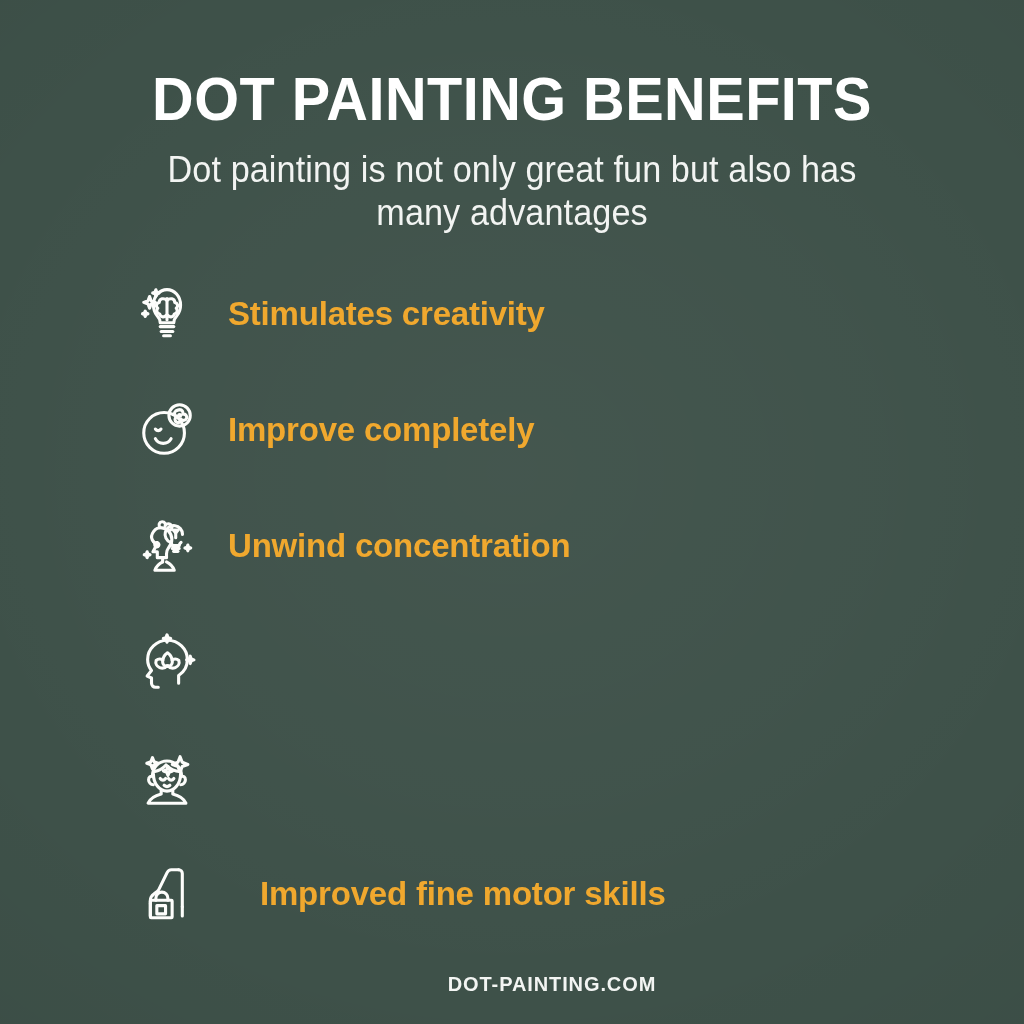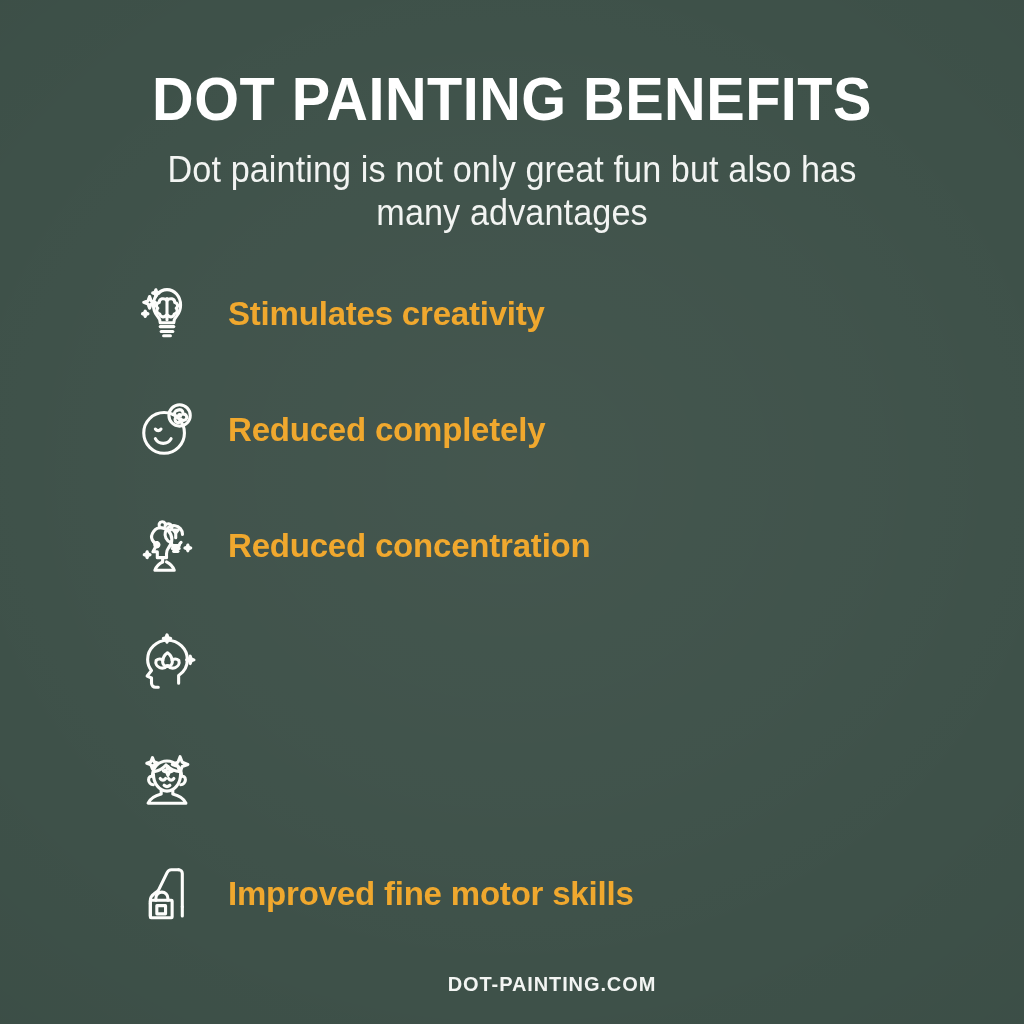--- a/index.html
+++ b/index.html
@@ -67,21 +67,21 @@
     top: 278px;
     left: 132px;
     width: 800px;
   }
   .benefit-row {
     display: flex;
     align-items: center;
     height: 72px;
     margin-bottom: 44px;
   }
-  .benefit-row:last-child { margin-bottom: 0; }
+  .benefit-row:last-child { margin-bottom: 0; gap: 32px; }
 
   .benefit-icon {
     width: 70px;
     height: 70px;
     flex: 0 0 70px;
     display: flex;
     align-items: center;
     justify-content: center;
   }
   .benefit-icon svg {
@@ -164,21 +164,21 @@
       <span class="benefit-icon">
         <svg viewBox="0 0 64 64">
           <circle cx="29" cy="35" r="21"></circle>
           <circle cx="45" cy="17" r="11"></circle>
           <path d="M45 11 c2.6 0 4.2 2.4 3.2 4.8 2.6-0.8 4.9 1.6 4 4.1 -0.9 2.4 -3.9 2.8 -5.6 1 0.2 2.6 -2.6 4.4 -4.8 3 -2.2-1.4 -2-4.6 0.3-5.8 -2.5-0.8 -3.2-4 -1.2-5.6 1-0.9 2.6-1.1 4.1-1.5 z"></path>
           <circle cx="45" cy="17" r="2.6" class="solid"></circle>
           <path d="M20 31 c1.6 2.2 4.2 2.2 5.8 0"></path>
           <path d="M20 41 c3.6 6.4 12.6 6.4 16.2 0"></path>
         </svg>
       </span>
-      <span class="benefit-label">Reduced completely</span>
+      <span class="benefit-label">Improve completely</span>
     </div>
 
     <div class="benefit-row">
       <span class="benefit-icon">
         <svg viewBox="0 0 64 64">
           <path d="M24 13 c8 0 13 5.5 13 12 0 4 -1.5 6.5 -3.5 9 -1.5 2 -2 3.5 -2 6 l0 4 -4 0 0 4.5"></path>
           <path d="M27.5 44 l-5.5 0 0-6 -4.5 0 4-7.5 -3-2.5"></path>
           <path d="M18.5 28 c-2.5-2.5 -3-6 -1.5-9 1.6-3.2 4.6-5.4 7-5.8"></path>
           <path d="M21.5 28.5 a2.2 2.2 0 1 0 0.01 0"></path>
           <path d="M27.5 48.5 c-3 1.5 -6.5 4.5 -8 8.5 h20 c-1.5-4 -5-7 -8-8.5"></path>
@@ -186,21 +186,21 @@
           <path d="M31.5 9.5 c2.8-1.4 5.8 0.6 5.6 3.4 -0.2 2.4 -2.6 3.8 -4.8 3"></path>
           <path d="M48 20 a9 9 0 1 0 -12.5 8.3 c1.4 0.9 1.8 1.9 1.8 3.2 h7.4 c0-1.3 0.4-2.3 1.8-3.2"></path>
           <path d="M37.5 34.5 h7"></path>
           <path d="M38.8 37.5 h4.5"></path>
           <path d="M41 18.5 l-2.5-3 h5 z"></path>
           <path d="M41 18.5 v5"></path>
           <path d="M53.5 31 l0.8 2.2 2.2 0.8 -2.2 0.8 -0.8 2.2 -0.8-2.2 -2.2-0.8 2.2-0.8 z"></path>
           <path d="M11.5 38 l0.8 2.2 2.2 0.8 -2.2 0.8 -0.8 2.2 -0.8-2.2 -2.2-0.8 2.2-0.8 z"></path>
         </svg>
       </span>
-      <span class="benefit-label">Reduced concentration</span>
+      <span class="benefit-label">Unwind concentration</span>
     </div>
 
     <div class="benefit-row">
       <span class="benefit-icon">
         <svg viewBox="0 0 64 64">
           <path d="M44 54 v-8 c5.5-3.5 9-9.5 9-16.5 0-11.3 -9.2-20 -20.5-20 -11.3 0 -20.5 8.7 -20.5 20 0 4.6 1.5 8.2 4 11.3 l-4.5 5.7 4.5 2 0 5.5 c0 2.2 1.8 4 4 4 h3"></path>
           <path d="M32.5 22.5 c3.5 2.5 5 6 5 9.5 0 2.5 -2 4.5 -5 4.5 -3 0 -5-2 -5-4.5 0-3.5 1.5-7 5-9.5 z"></path>
           <path d="M27.8 30 c-2.4-1.4 -5.2-1.2 -7 0.4 -1 3 0.6 6.2 3.6 7.4 2.8 1.1 5.9 0.2 7.6-2"></path>
           <path d="M37.2 30 c2.4-1.4 5.2-1.2 7 0.4 1 3 -0.6 6.2 -3.6 7.4 -2.8 1.1 -5.9 0.2 -7.6-2"></path>
           <path d="M32 8 l1 2.8 2.8 1 -2.8 1 -1 2.8 -1-2.8 -2.8-1 2.8-1 z" transform="translate(0,-4)"></path>

